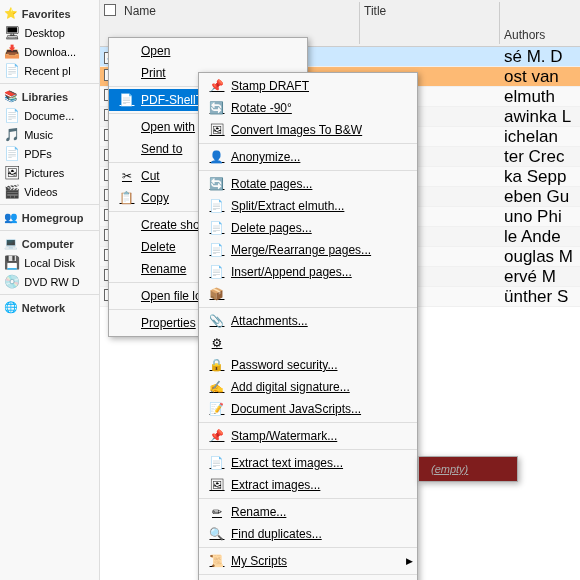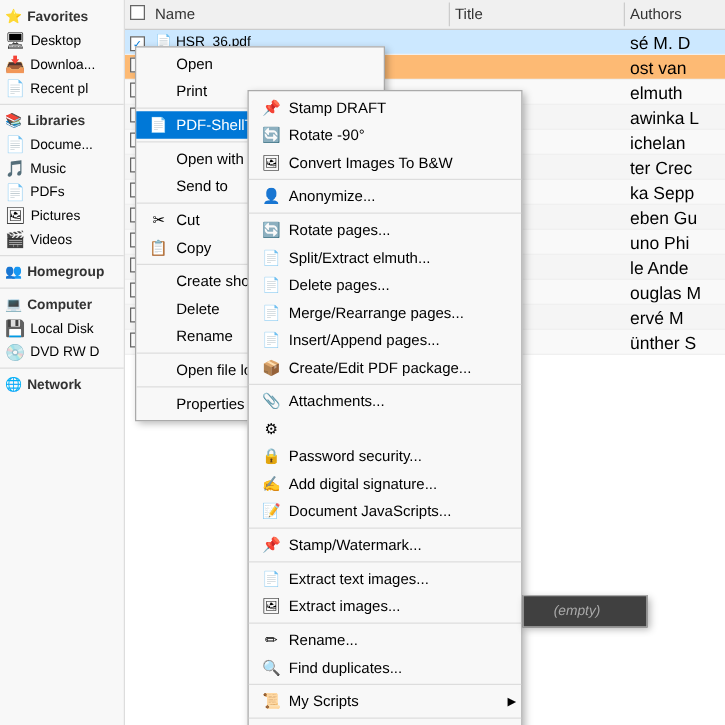--- a/index.html
+++ b/index.html
@@ -63,56 +63,57 @@
       display: flex;
       background: #f0f0f0;
       border-bottom: 1px solid #ccc;
       padding: 2px 0;
       font-size: 12px;
       color: #333;
     }
     .col-check { width: 20px; text-align: center; padding: 2px; }
     .col-name { width: 240px; padding: 2px 4px; border-right: 1px solid #ccc; font-weight: normal; }
     .col-title { flex: 1; padding: 2px 4px; border-right: 1px solid #ccc; }
-    .col-authors { width: 80px; padding: 2px 4px; }
+    .col-authors { width: 80px; padding: 2px 4px; margin-top: 24px; }
 
     
     .table-row {
       display: flex;
       align-items: center;
       border-bottom: 1px solid #f0f0f0;
       height: 20px;
     }
     .table-row:nth-child(odd) { background: #fff; }
     .table-row:nth-child(even) { background: #f9f9f9; }
     .table-row.selected { background: #cce8ff; }
     .row-check { width: 20px; text-align: center; }
     .row-name { width: 240px; padding: 0 4px; display: flex; align-items: center; font-size: 11px; overflow: hidden; }
     .row-name .pdf-icon { color: #c00; margin-right: 3px; font-size: 11px; }
     .row-title { flex: 1; padding: 0 4px; font-size: 11px; overflow: hidden; }
-    .row-authors { width: 80px; padding: 0 4px; font-size: 14px; overflow: hidden; }
+    .row-authors { width: 80px; padding: 0 4px; font-size: 17px; overflow: hidden; }
 
     
     .ctx-menu {
       position: absolute;
       background: #f8f8f8;
       border: 1px solid #aaa;
       box-shadow: 2px 2px 6px rgba(0,0,0,0.3);
       min-width: 200px;
       z-index: 100;
       padding: 2px 0;
     }
     .ctx-item {
       display: flex;
       align-items: center;
       padding: 4px 20px 4px 8px;
       cursor: pointer;
       font-size: 12px;
       white-space: nowrap;
       position: relative;
+      text-decoration: underline;
     }
     .ctx-item .ctx-icon { width: 20px; margin-right: 4px; font-size: 12px; text-align: center; }
     .ctx-item.has-sub::after {
       content: '▶';
       position: absolute;
       right: 4px;
       font-size: 9px;
     }
     .ctx-item.highlighted { background: #0078d7; color: #fff; }
     .ctx-separator {
@@ -130,29 +131,28 @@
       min-width: 220px;
       z-index: 101;
       padding: 2px 0;
       left: 198px;
       top: 72px;
     }
 
     
     .ctx-menu-sub2 {
       position: absolute;
-      background: #404040;
+      background: #7f1d1d;
       border: 1px solid #aaa;
       box-shadow: 2px 2px 6px rgba(0,0,0,0.3);
       min-width: 100px;
       z-index: 102;
-      padding: 2px 12px;
+      padding: 2px 0;
       left: 418px;
       top: 456px;
-      margin-top: 20px;
     }
 
     .checkbox {
       width: 12px; height: 12px;
       border: 1px solid #666;
       display: inline-flex;
       align-items: center;
       justify-content: center;
       font-size: 9px;
       background: #fff;
@@ -417,21 +417,20 @@
   <div class="ctx-item">
     <span class="ctx-icon">📄</span>
     <span>Merge/Rearrange pages...</span>
   </div>
   <div class="ctx-item">
     <span class="ctx-icon">📄</span>
     <span>Insert/Append pages...</span>
   </div>
   <div class="ctx-item">
     <span class="ctx-icon">📦</span>
-    <span>Create/Edit PDF package...</span>
   </div>
   <div class="ctx-separator"></div>
   <div class="ctx-item">
     <span class="ctx-icon">📎</span>
     <span>Attachments...</span>
   </div>
   <div class="ctx-item">
     <span class="ctx-icon">⚙</span>
   </div>
   <div class="ctx-item">

